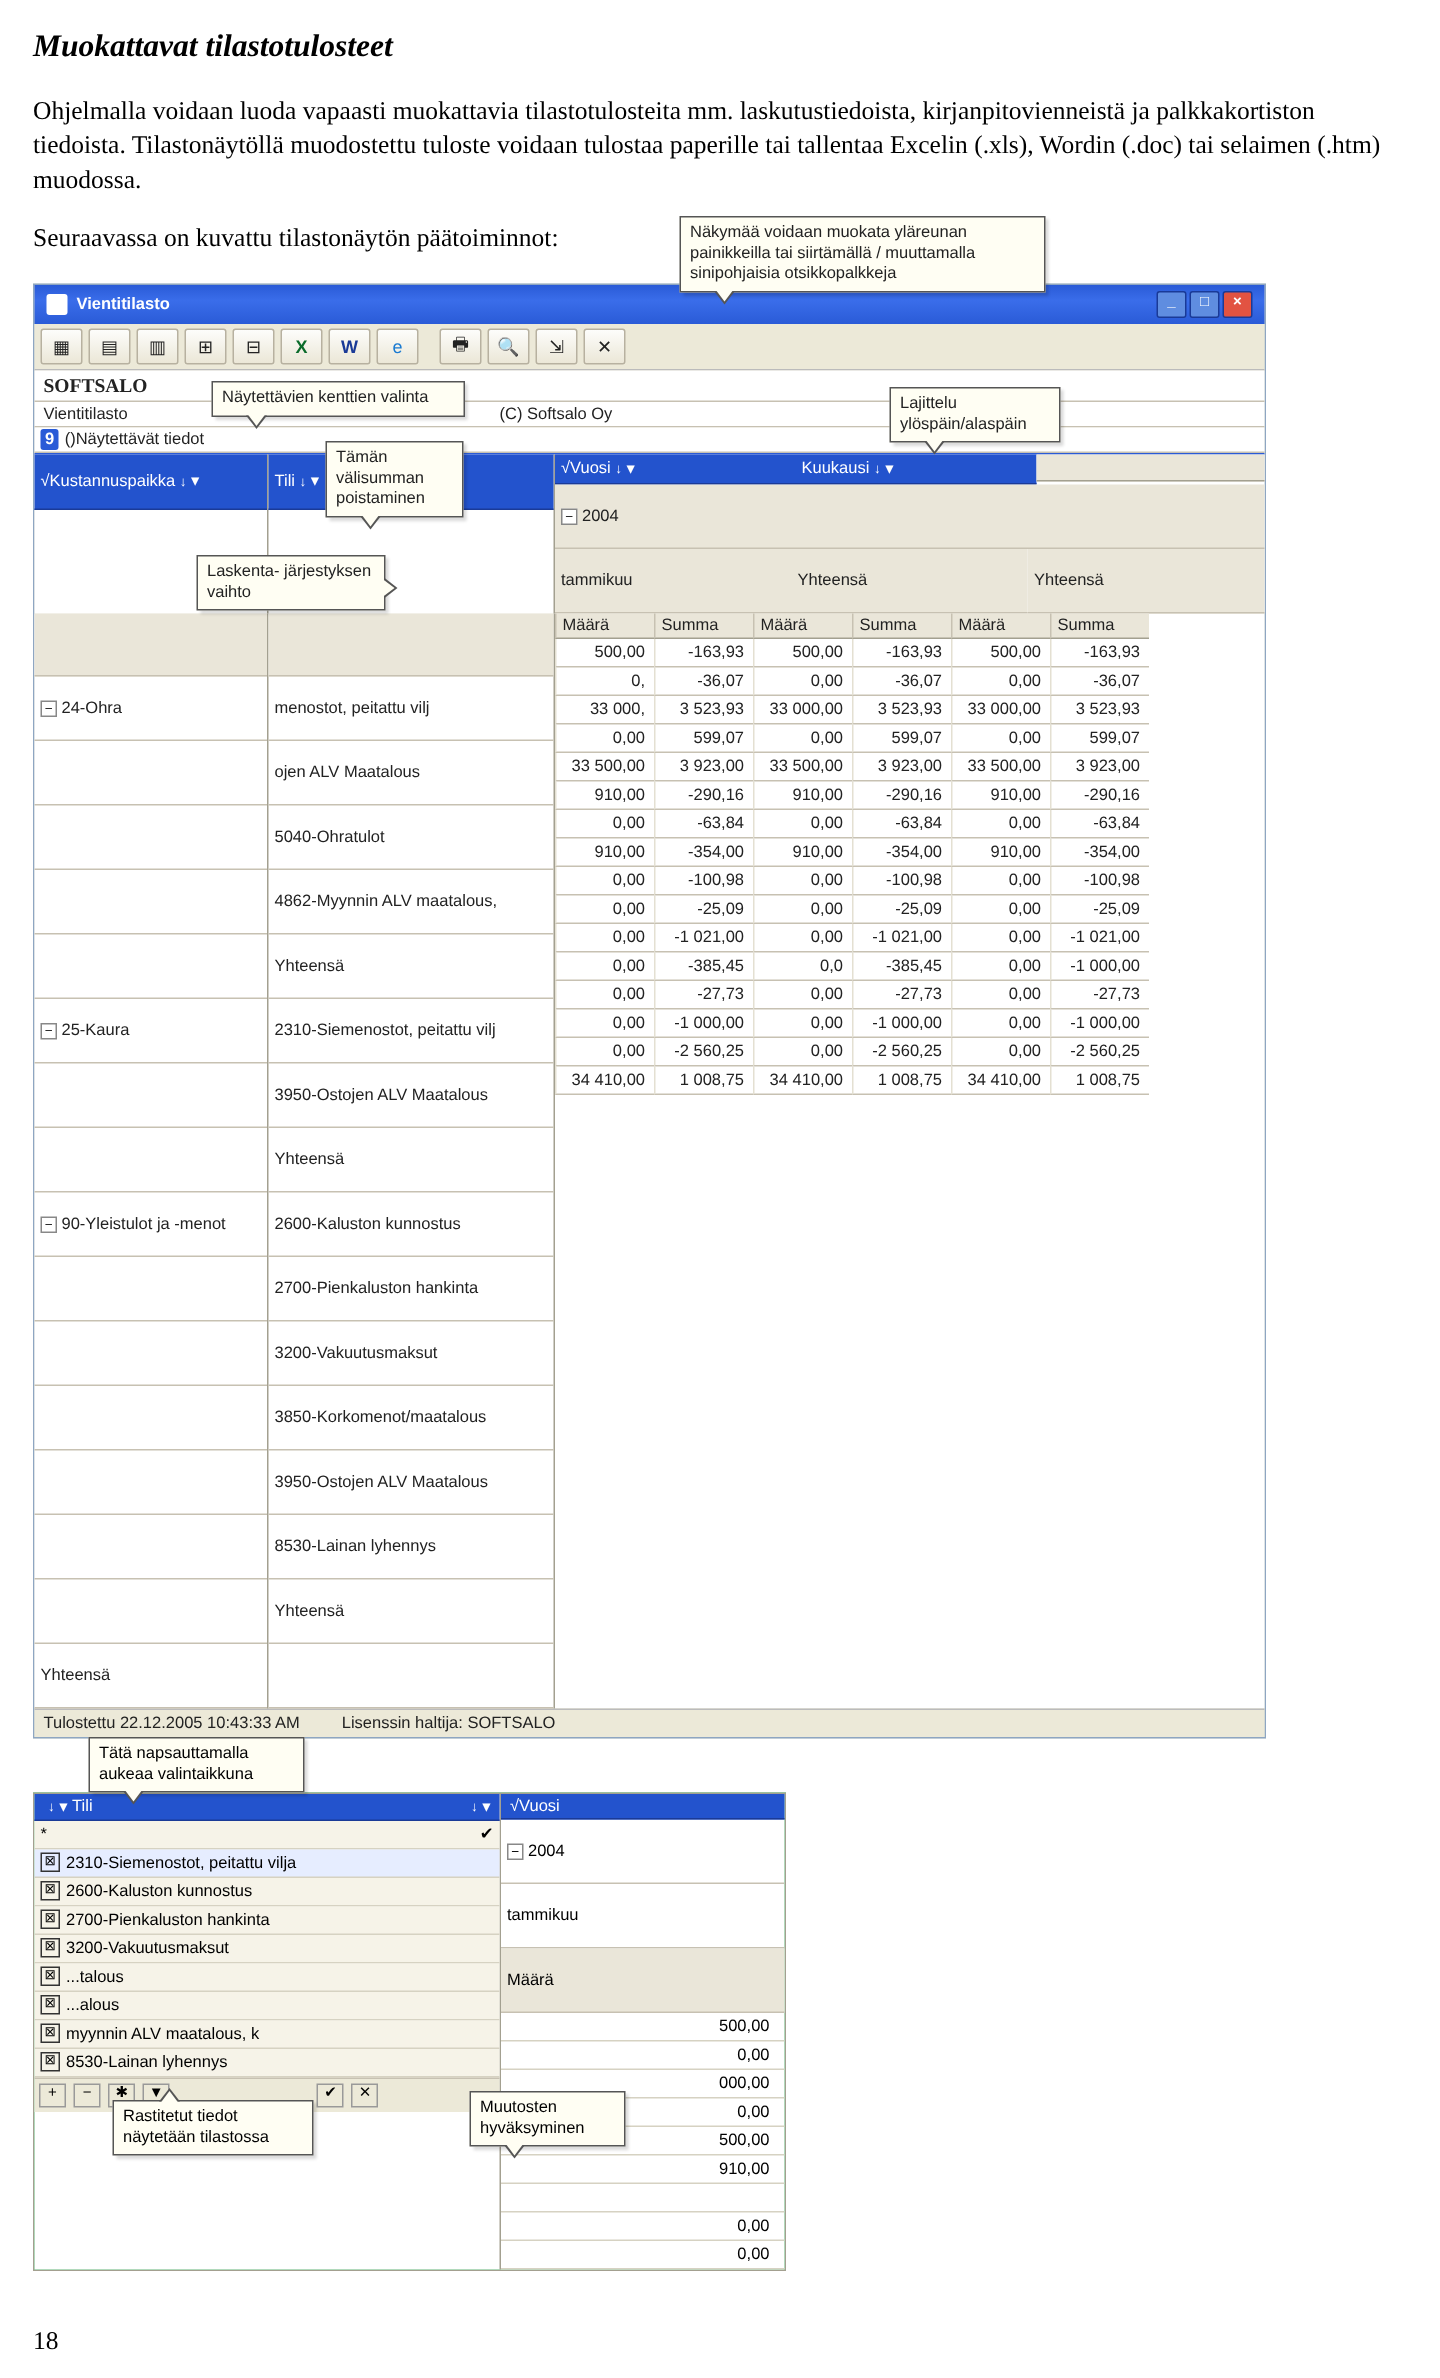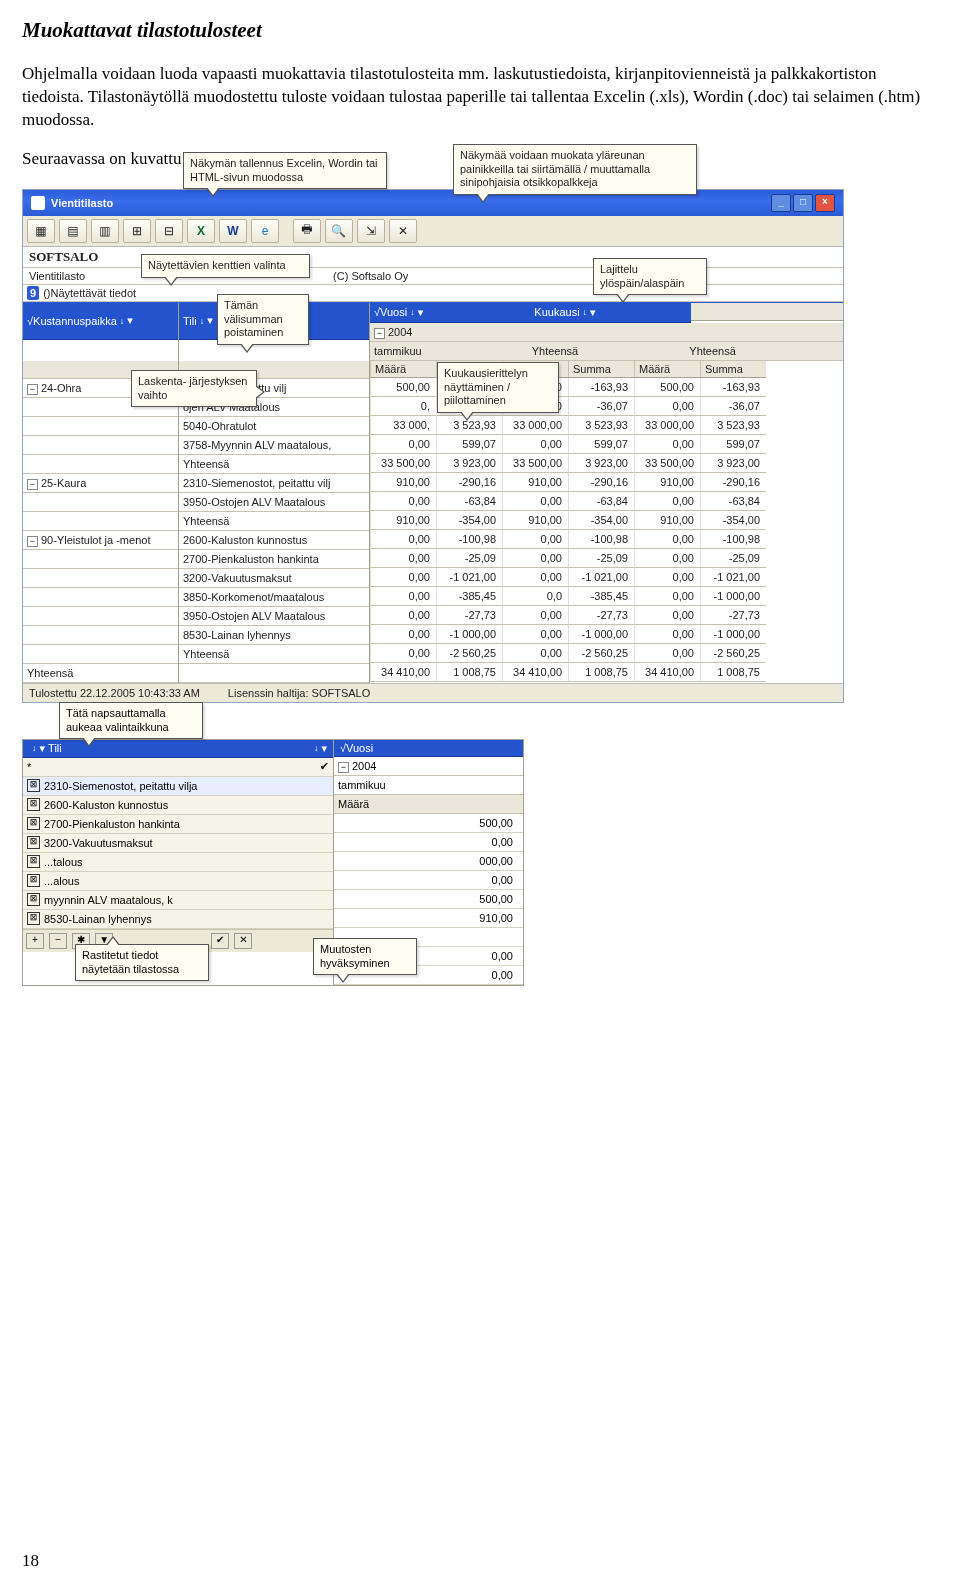--- a/index.html
+++ b/index.html
@@ -17,21 +17,21 @@
   .subhdr{display:flex;align-items:center;gap:8px;background:#fff;padding:2px 6px;border-bottom:1px solid #c7c1b2;font-size:11px}
   .rowbar{background:#fff;border-bottom:1px solid #c7c1b2;padding:1px 4px;font-size:11px;display:flex;align-items:center}
   .pill9{background:#2a5bd7;color:#fff;padding:1px 3px;border-radius:2px;margin-right:4px;font-weight:bold}
 
   .gridzone{display:flex;background:#fff;border-top:1px solid #2a5bd7}
   .leftcol{width:155px;border-right:1px solid #a3a090}
   .midcol{width:190px;border-right:1px solid #a3a090}
   .datacol{flex:1}
   .bluehd{background:#2353cd;color:#fff;font-size:11px;padding:2px 4px;border-bottom:1px solid #1a3a97;display:flex;align-items:center;white-space:nowrap}
   .arr{font-size:9px;margin:0 3px}
-  .cell{height:18px;line-height:18px;padding:0 4px;border-bottom:1px solid #c7c1b2;white-space:nowrap;overflow:hidden;text-overflow:ellipsis;font-size:11px}
+  .cell{height:18px;line-height:18px;padding:12px 4px;border-bottom:1px solid #c7c1b2;white-space:nowrap;overflow:hidden;text-overflow:ellipsis;font-size:11px}
   .treebtn{display:inline-block;width:9px;height:9px;border:1px solid #888;text-align:center;line-height:9px;font-size:9px;margin-right:3px;background:#fff}
   .datagrid{display:grid;grid-template-columns:66px 66px 66px 66px 66px 66px;font-size:11px}
   .datagrid .hd{background:#eae6d9;border-bottom:1px solid #a3a090;border-left:1px solid #c7c1b2;padding:2px 4px;font-size:11px}
   .datagrid .vc{height:18px;line-height:18px;border-bottom:1px solid #c7c1b2;border-left:1px solid #e4e0d2;text-align:right;padding:0 6px}
   .statusbar{background:#ece9d8;border-top:1px solid #bbb;padding:3px 6px;font-size:11px;display:flex;gap:28px}
 
   
   .callout{position:absolute;background:#fffef3;border:1px solid #555;padding:4px 6px;font-size:11px;line-height:1.25;box-shadow:2px 2px 2px rgba(0,0,0,.15);z-index:10}
   .callout::after{content:"";position:absolute;width:0;height:0}
   .cdown::after{bottom:-9px;left:22px;border-left:7px solid transparent;border-right:7px solid transparent;border-top:9px solid #555}
@@ -58,36 +58,31 @@
 </style>
 </head>
 <body>
 
 <h1>Muokattavat tilastotulosteet</h1>
 <p>Ohjelmalla voidaan luoda vapaasti muokattavia tilastotulosteita mm. laskutustiedoista, kirjanpitovienneistä ja palkkakortiston tiedoista. Tilastonäytöllä muodostettu tuloste voidaan tulostaa paperille tai tallentaa Excelin (.xls), Wordin (.doc) tai selaimen (.htm) muodossa.</p>
 <p>Seuraavassa on kuvattu tilastonäytön päätoiminnot:</p>
 
 <div class="screenshot">
 
-  <div class="callout cdown" style="top:-38px;left:160px;width:190px">Näkymän tallennus Excelin,
-Wordin tai HTML-sivun muodossa</div>
   <div class="callout cdown" style="top:-46px;left:430px;width:230px">Näkymää voidaan muokata yläreunan
 painikkeilla tai siirtämällä / muuttamalla
 sinipohjaisia otsikkopalkkeja</div>
   <div class="callout cdown" style="top:64px;left:118px;width:155px">Näytettävien kenttien valinta</div>
   <div class="callout cdown" style="top:104px;left:194px;width:78px">Tämän
 välisumman
 poistaminen</div>
   <div class="callout cdown" style="top:68px;left:570px;width:100px">Lajittelu
 ylöspäin/alaspäin</div>
   <div class="callout cright" style="top:180px;left:108px;width:112px">Laskenta-
 järjestyksen vaihto</div>
-  <div class="callout cdown" style="top:172px;left:414px;width:108px">Kuukausierittelyn
-näyttäminen /
-piilottaminen</div>
 
   <div class="titlebar">
     <div style="display:flex;align-items:center">
         <span class="icon"></span>
         <span>Vientitilasto</span>
       </div>
     <div class="winbtns">
       <div class="winbtn">_</div>
       <div class="winbtn">□</div>
       <div class="winbtn close">×</div>
@@ -165,21 +160,21 @@
         <div class="cell"></div>
         <div class="cell"></div>
         <div class="cell"></div>
         <div class="cell">Yhteensä</div>
       </div>
     <div class="midcol" id="midbody">
         <div class="cell" style="background:#eae6d9;height:17px"></div>
         <div class="cell">menostot, peitattu vilj</div>
         <div class="cell">ojen ALV Maatalous</div>
         <div class="cell">5040-Ohratulot</div>
-        <div class="cell">3758-Myynnin ALV maatalous,</div>
+        <div class="cell">4862-Myynnin ALV maatalous,</div>
         <div class="cell">Yhteensä</div>
         <div class="cell">2310-Siemenostot, peitattu vilj</div>
         <div class="cell">3950-Ostojen ALV Maatalous</div>
         <div class="cell">Yhteensä</div>
         <div class="cell">2600-Kaluston kunnostus</div>
         <div class="cell">2700-Pienkaluston hankinta</div>
         <div class="cell">3200-Vakuutusmaksut</div>
         <div class="cell">3850-Korkomenot/maatalous</div>
         <div class="cell">3950-Ostojen ALV Maatalous</div>
         <div class="cell">8530-Lainan lyhennys</div>

